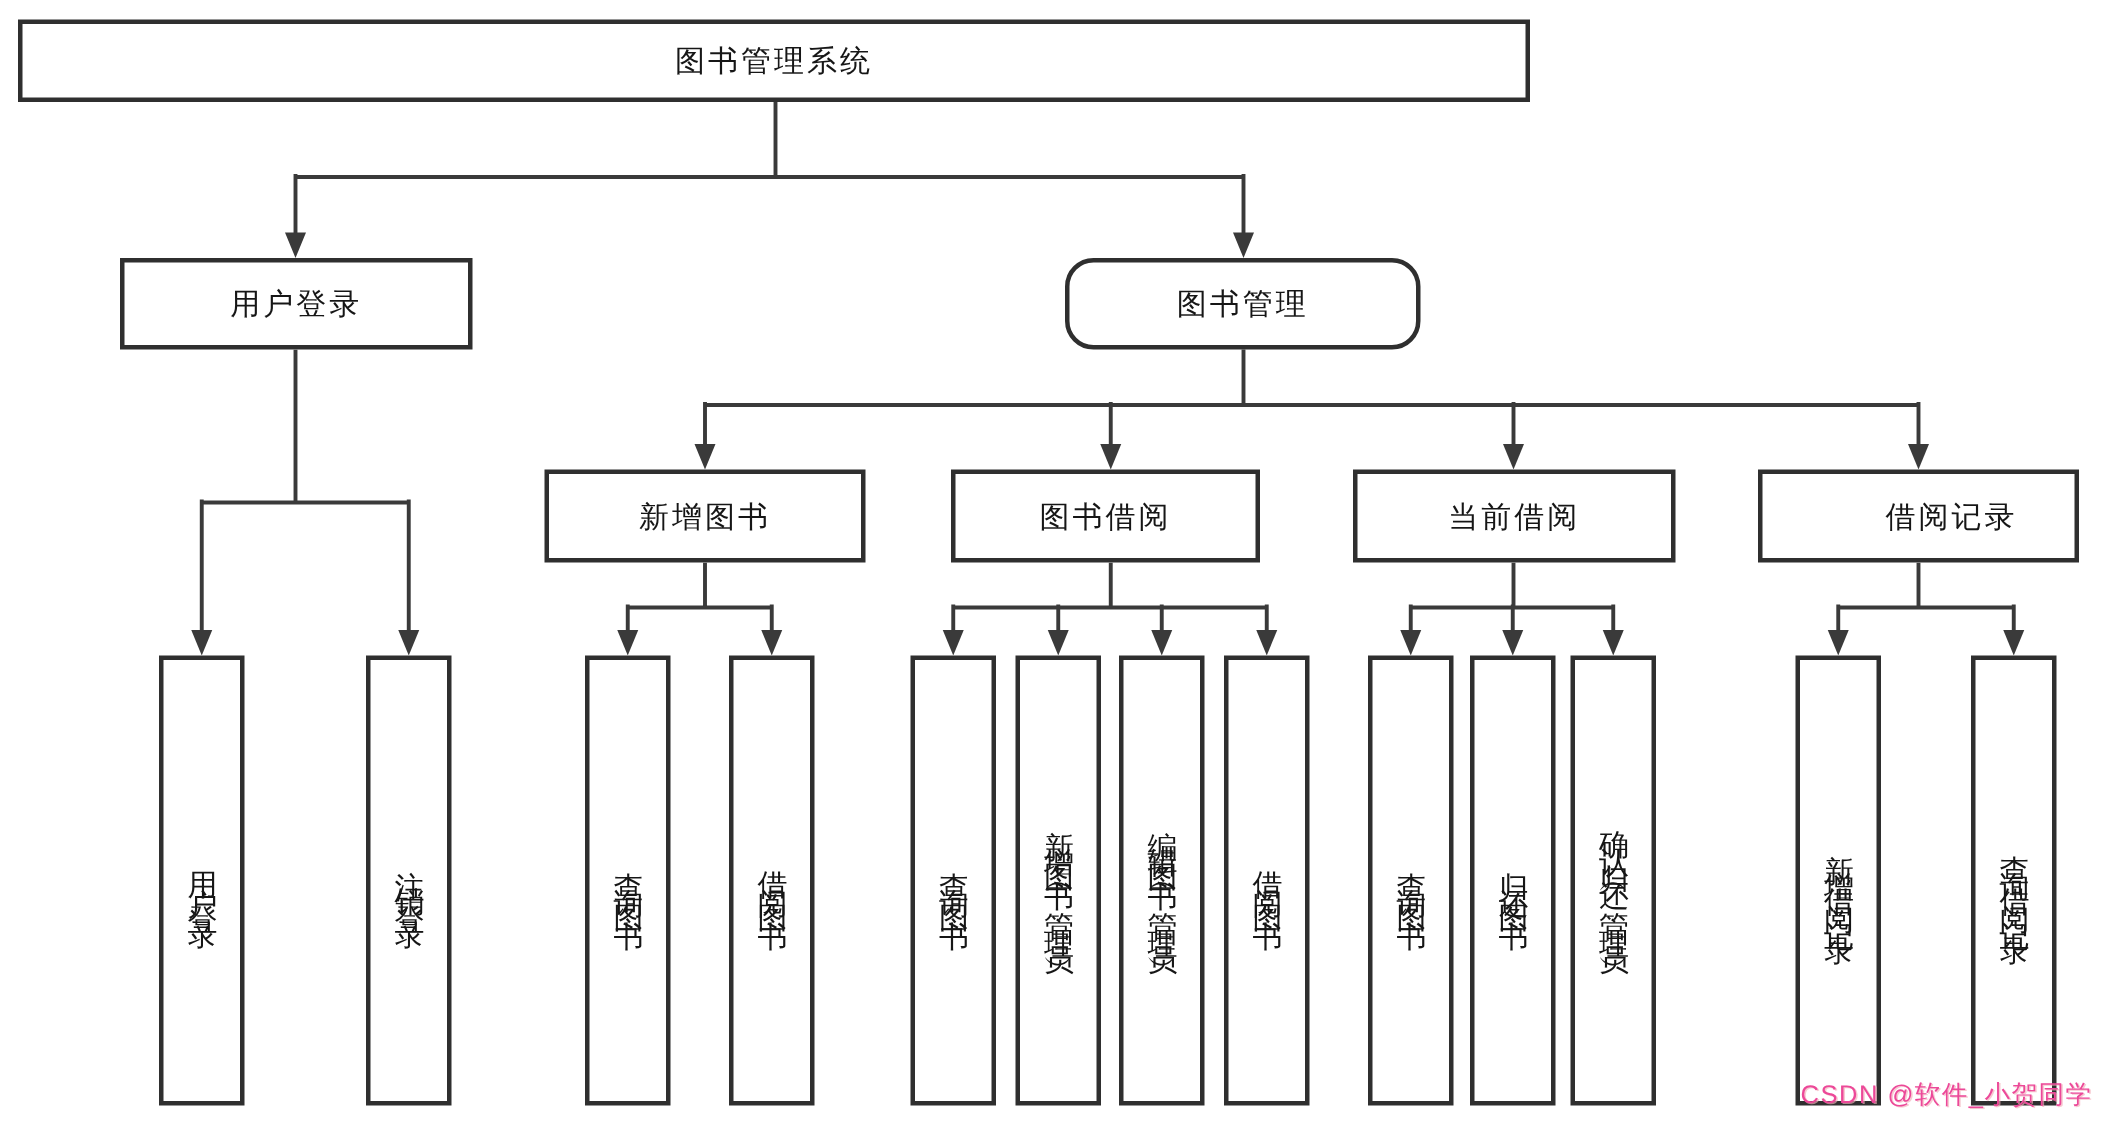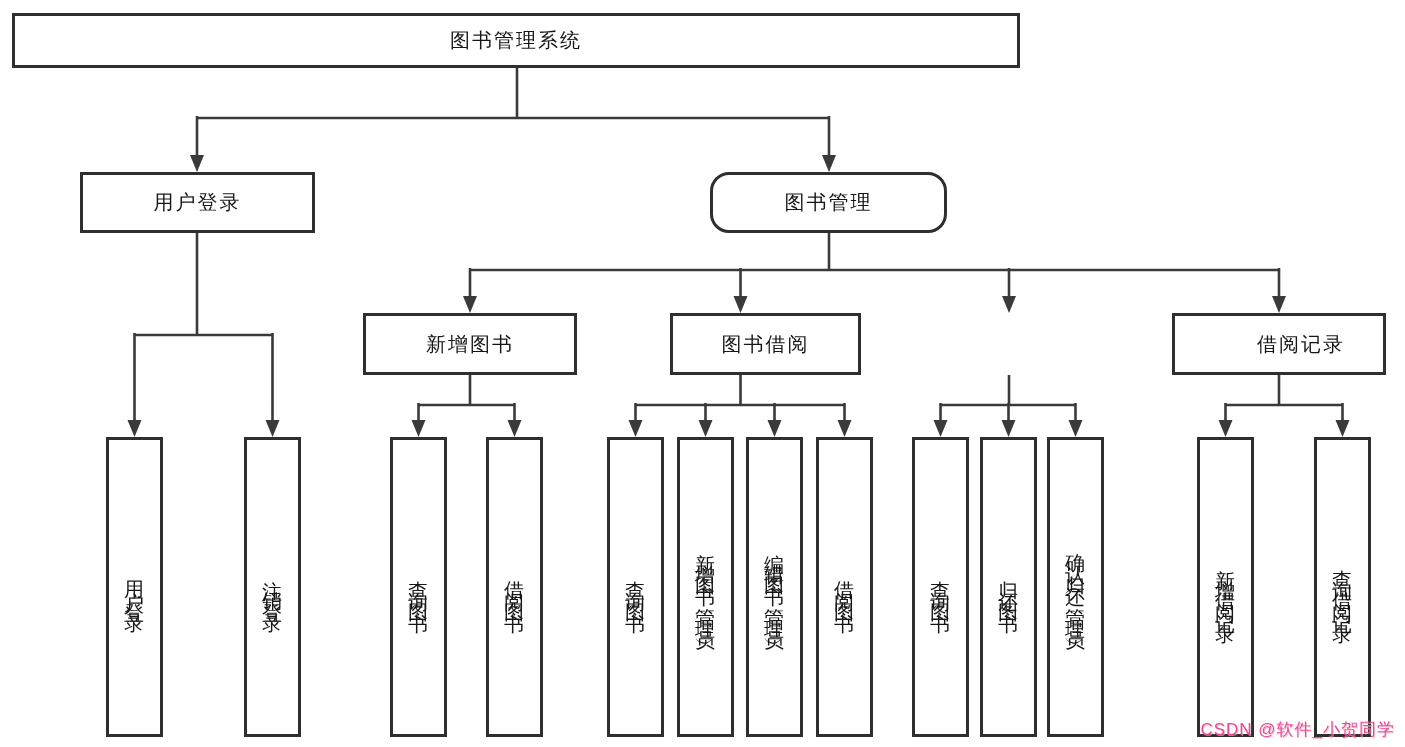--- a/index.html
+++ b/index.html
@@ -31,21 +31,21 @@
     writing-mode:vertical-rl;
     text-orientation:mixed;
     letter-spacing:11px;
     line-height:1;
     padding:6px 0;
   }
   .lvl1{left:12px;top:13px;width:1008px;height:55px;}
   .lvl2a{left:80px;top:172px;width:235px;height:61px;}
   .lvl2b{left:710px;top:172px;width:237px;height:61px;border-radius:19px;}
   .lvl3a{left:363px;top:313px;width:214px;height:62px;}
-  .lvl3b{left:634px;top:313px;width:191px;height:62px;margin-left:36px;}
+  .lvl3b{left:634px;top:313px;width:206px;height:62px;}
   .lvl3c{left:902px;top:313px;width:215px;height:62px;}
   .lvl3d{left:1172px;top:313px;width:214px;height:62px;padding-left:44px;}
   .leaf{top:437px;width:57px;height:300px;}
   .x-ul1{left:106px;} .x-ul2{left:244px;}
   .x-nb1{left:390px;} .x-nb2{left:486px;}
   .x-bb1{left:607px;} .x-bb2{left:677px;} .x-bb3{left:746px;} .x-bb4{left:816px;}
   .x-cb1{left:912px;} .x-cb2{left:980px;} .x-cb3{left:1047px;}
   .x-br1{left:1197px;} .x-br2{left:1314px;}
   #watermark{
     position:absolute;
@@ -94,20 +94,21 @@
     </g>
   </svg>
 
   <div class="node h-node lvl1">图书管理系统</div>
 
   <div class="node h-node lvl2a">用户登录</div>
   <div class="node h-node lvl2b">图书管理</div>
 
   <div class="node h-node lvl3a">新增图书</div>
   <div class="node h-node lvl3b">图书借阅</div>
+  <div class="node h-node lvl3c">当前借阅</div>
   <div class="node h-node lvl3d">借阅记录</div>
 
   <div class="node v-node leaf x-ul1">用户登录</div>
   <div class="node v-node leaf x-ul2">注销登录</div>
 
   <div class="node v-node leaf x-nb1">查询图书</div>
   <div class="node v-node leaf x-nb2">借阅图书</div>
 
   <div class="node v-node leaf x-bb1">查询图书</div>
   <div class="node v-node leaf x-bb2">新增图书（管理员）</div>

